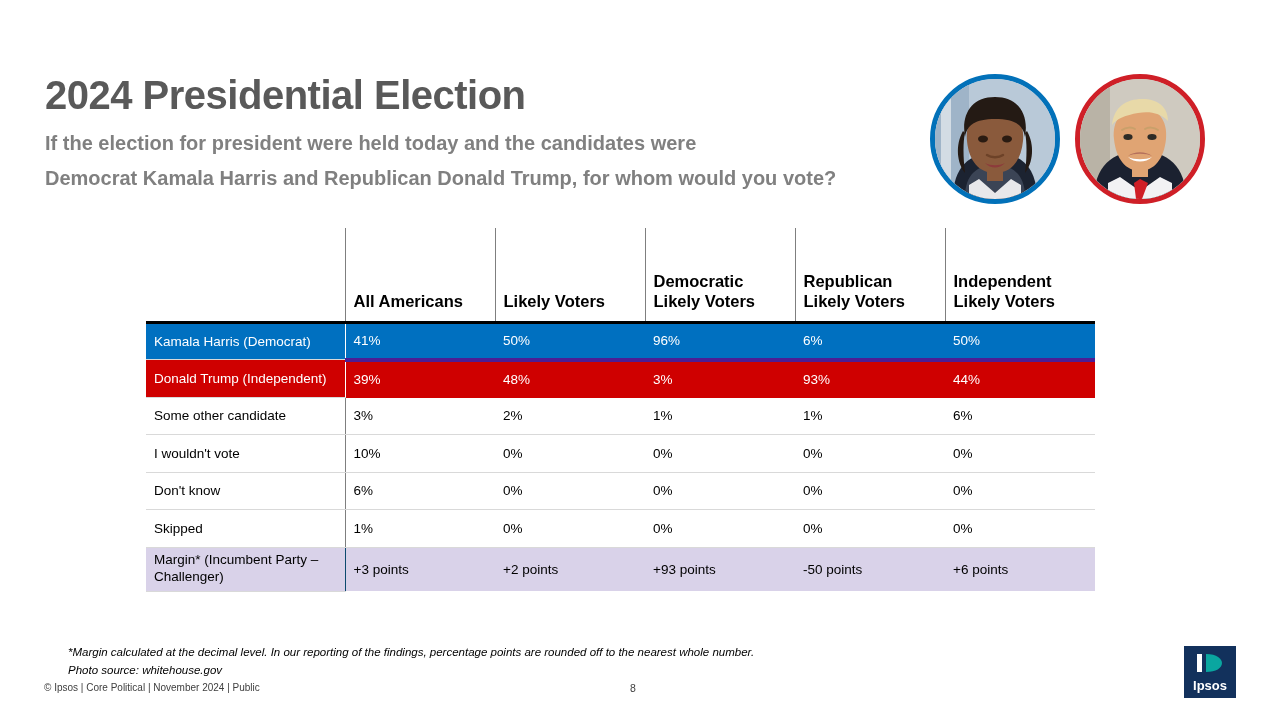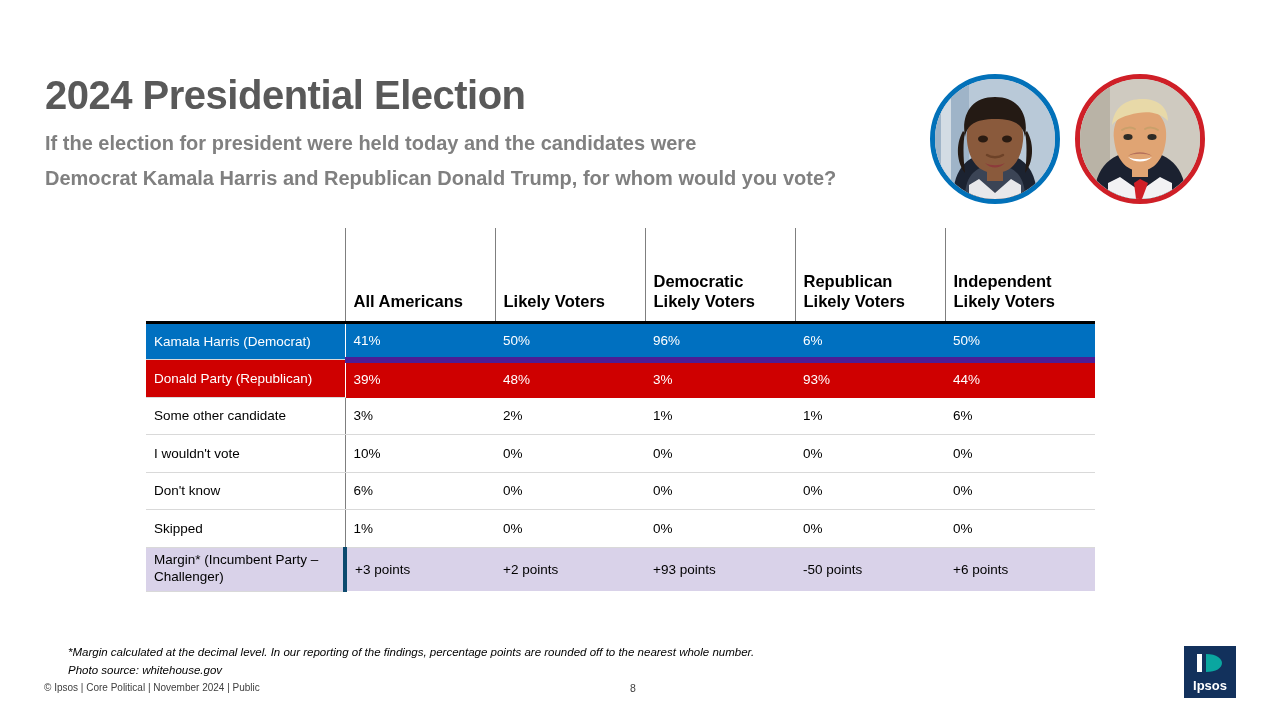--- a/index.html
+++ b/index.html
@@ -96,25 +96,25 @@
     padding: 0 6px 0 8px;
     vertical-align: middle;
     border-bottom: 1px solid #d9d9d9;
     background: #ffffff;
   }
   table.poll td.rowlabel {
     border-right: 1px solid #7f7f7f;
     border-bottom: 1px solid #d9d9d9;
   }
 
-  tr.harris td { background: #0070c0; color: #ffffff; border-bottom: 6px solid #4c1d95; }
+  tr.harris td { background: #0070c0; color: #ffffff; border-bottom: 4px solid #4c1d95; }
   tr.trump  td { background: #cf0000; color: #ffffff; border-bottom: 1px solid #cf0000; }
   tr.harris td.rowlabel, tr.trump td.rowlabel { border-right: 1px solid #ffffff; }
   tr.margin td { background: #d9d2e9; color: #000000; border-bottom: none; height: 44px; }
-  tr.margin td.rowlabel { border-right: 4px solid #0c4a6e; line-height: 1.25; }
+  tr.margin td.rowlabel { border-right: 1px solid #0c4a6e; line-height: 1.25; }
 
   
   .footnote {
     position: absolute;
     left: 48px;
     font-style: italic;
     font-size: 11.5px;
     color: #000000;
     white-space: nowrap;
     margin-left: 20px;
@@ -236,21 +236,21 @@
       <tbody>
         <tr class="harris">
           <td class="rowlabel">Kamala Harris (Democrat)</td>
           <td>41%</td>
           <td>50%</td>
           <td>96%</td>
           <td>6%</td>
           <td>50%</td>
         </tr>
         <tr class="trump">
-          <td class="rowlabel">Donald Party (Republican)</td>
+          <td class="rowlabel">Donald Trump (Independent)</td>
           <td>39%</td>
           <td>48%</td>
           <td>3%</td>
           <td>93%</td>
           <td>44%</td>
         </tr>
         <tr>
           <td class="rowlabel">Some other candidate</td>
           <td>3%</td>
           <td>2%</td>

